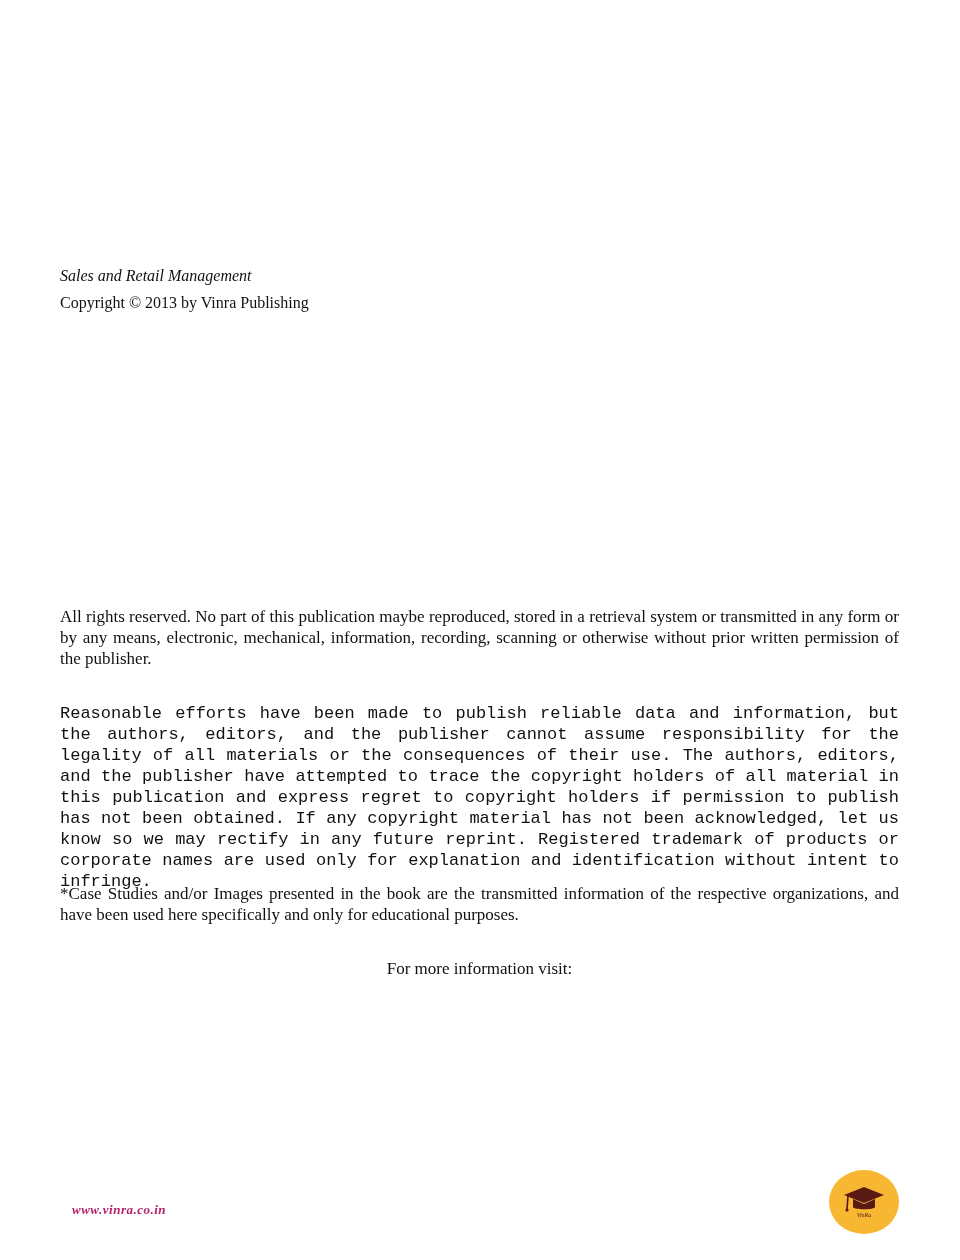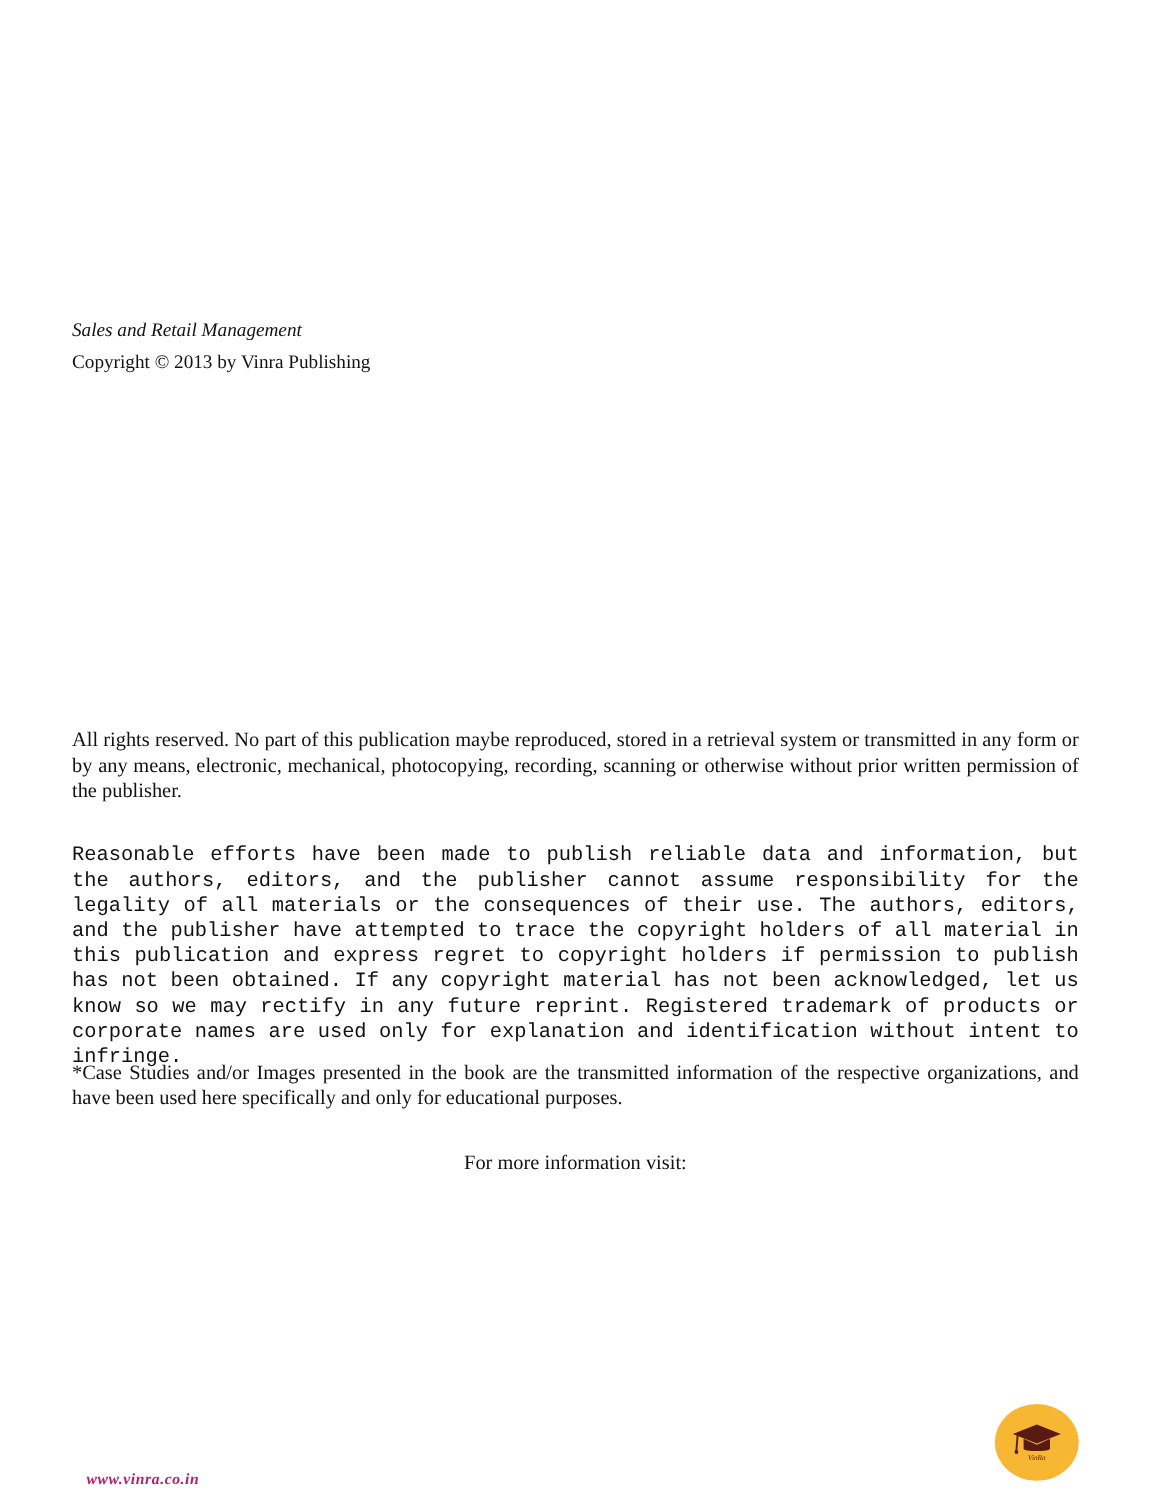--- a/index.html
+++ b/index.html
@@ -52,21 +52,20 @@
     .footer-url {
       position: absolute;
       left: 72px;
       top: 1202px;
       font-family: "Liberation Serif", serif;
       font-style: italic;
       font-weight: bold;
       font-size: 13px;
       letter-spacing: 0.5px;
       color: #b2216a;
-      margin-top: 23px;
     }
     .logo-badge {
       position: absolute;
       left: 829px;
       top: 1170px;
       width: 70px;
       height: 64px;
       border-radius: 50%;
       background: #f7b733;
       display: flex;
@@ -76,21 +75,21 @@
     .logo-badge svg { display: block; }
   </style>
 </head>
 <body>
 
 <div class="page">
 
   <div class="book-title">Sales and Retail Management</div>
   <div class="copyright">Copyright © 2013 by Vinra Publishing</div>
 
-  <p class="para p-rights">All rights reserved. No part of this publication maybe reproduced, stored in a retrieval system or transmitted in any form or by any means, electronic, mechanical, photocopying, recording, scanning or otherwise without prior written permission of the publisher.</p>
+  <p class="para p-rights">All rights reserved. No part of this publication maybe reproduced, stored in a retrieval system or transmitted in any form or by any means, electronic, mechanical, information, recording, scanning or otherwise without prior written permission of the publisher.</p>
   <p class="para p-efforts">Reasonable efforts have been made to publish reliable data and information, but the authors, editors, and the publisher cannot assume responsibility for the legality of all materials or the consequences of their use. The authors, editors, and the publisher have attempted to trace the copyright holders of all material in this publication and express regret to copyright holders if permission to publish has not been obtained. If any copyright material has not been acknowledged, let us know so we may rectify in any future reprint. Registered trademark of products or corporate names are used only for explanation and identification without intent to infringe.</p>
   <p class="para p-case">*Case Studies and/or Images presented in the book are the transmitted information of the respective organizations, and have been used here specifically and only for educational purposes.</p>
   <p class="para p-more">For more information visit:</p>
 
   <div class="footer-url">www.vinra.co.in</div>
 
   <div class="logo-badge">
     <svg width="44" height="34" viewBox="0 0 44 34">
       <polygon points="22,2 42,10 22,18 2,10" fill="#5a1a14"></polygon>
       <path d="M11,14 L11,22 C11,25 33,25 33,22 L33,14 L22,19 Z" fill="#5a1a14"></path>

